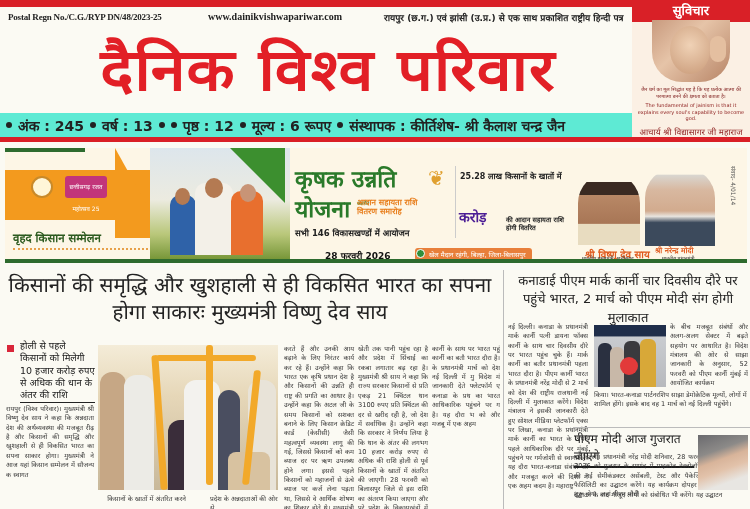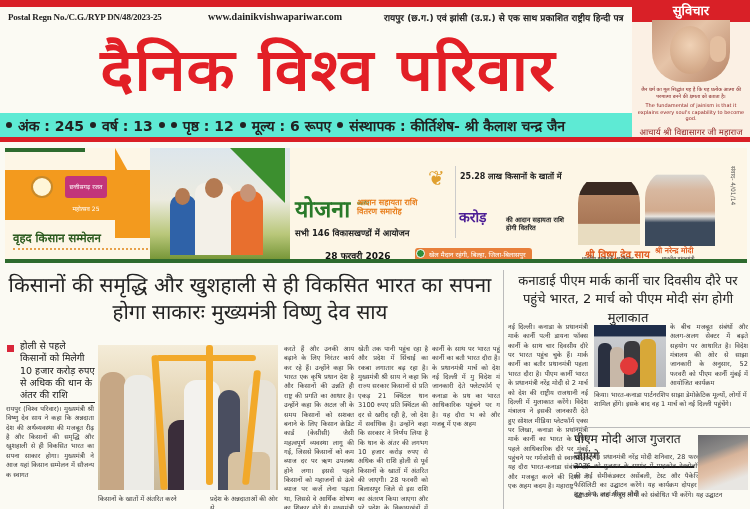--- a/index.html
+++ b/index.html
@@ -87,21 +87,21 @@
   .g3 { left: 150px; top: 25px; height: 115px; transform: rotate(6deg); }
   .gtop { position: absolute; left: 58px; top: 10px; width: 100px; height: 6px; background: #f2a92a; border-radius: 3px; }
   .fig { position: absolute; bottom: 0; border-radius: 12px 12px 0 0; }
   .f1 { left: 2px; width: 26px; height: 118px; background: #c6a785; }
   .f2 { left: 26px; width: 30px; height: 115px; background: #ecebe6; }
   .f3 { left: 70px; width: 30px; height: 70px; background: #3a2d3a; }
   .f4 { left: 86px; width: 36px; height: 110px; background: #f3f2ee; }
   .f5 { left: 120px; width: 22px; height: 100px; background: #4a4e60; }
   .f6 { left: 150px; width: 28px; height: 110px; background: #e8e3d8; }
   .sack { position: absolute; left: 130px; bottom: 0; width: 42px; height: 38px; background: #d8c2a0; border-radius: 8px 8px 0 0; }
-  .caption1 { position: absolute; left: 98px; top: 494px; width: 88px; font-size: 6.6px; color: #333; }
+  .caption1 { position: absolute; left: 98px; top: 494px; width: 88px; font-size: 6.6px; color: #333; text-align: right; }
   .caption2 { position: absolute; left: 190px; top: 494px; width: 88px; font-size: 6.6px; color: #333; padding-left: 20px; }
   .col3 { position: absolute; left: 284px; top: 345px; width: 70px; }
   .col4 { position: absolute; left: 358px; top: 345px; width: 70px; }
   .col5 { position: absolute; left: 432px; top: 345px; width: 68px; }
 
   .vrule { position: absolute; left: 503px; top: 270px; width: 1px; height: 239px; background: #bbb; }
 
   
   .r-headline { position: absolute; left: 506px; top: 272px; width: 244px; text-align: center; font-size: 13px; color: #222; line-height: 1.42; }
   .r-col1 { position: absolute; left: 508px; top: 323px; width: 80px; }
@@ -165,20 +165,21 @@
   <div class="person p2"></div>
   <div class="person p3"></div>
   <div class="head h1"></div>
   <div class="head h2"></div>
   <div class="head h3"></div>
   <div class="emblem"></div>
   <div class="rajat">छत्तीसगढ़ रजत महोत्सव 25</div>
   <div class="sammelan">वृहद किसान सम्मेलन</div>
   <div class="wave"></div>
 
+  <div class="krishak">कृषक उन्नति</div>
   <div class="wheat">❦</div>
   <div class="yojana">योजना</div>
   <div class="antargat">अंतर्गत</div>
   <div class="sahayata" style="width:80px;">आदान सहायता राशि वितरण समारोह</div>
   <div class="sabhi">सभी 146 विकासखण्डों में आयोजन</div>
   <div class="date">28 फरवरी 2026</div>
   <div class="venue-pin"></div>
   <div class="venue">खेल मैदान रहंगी, बिल्हा, जिला-बिलासपुर</div>
 
   <div class="divider"></div>

